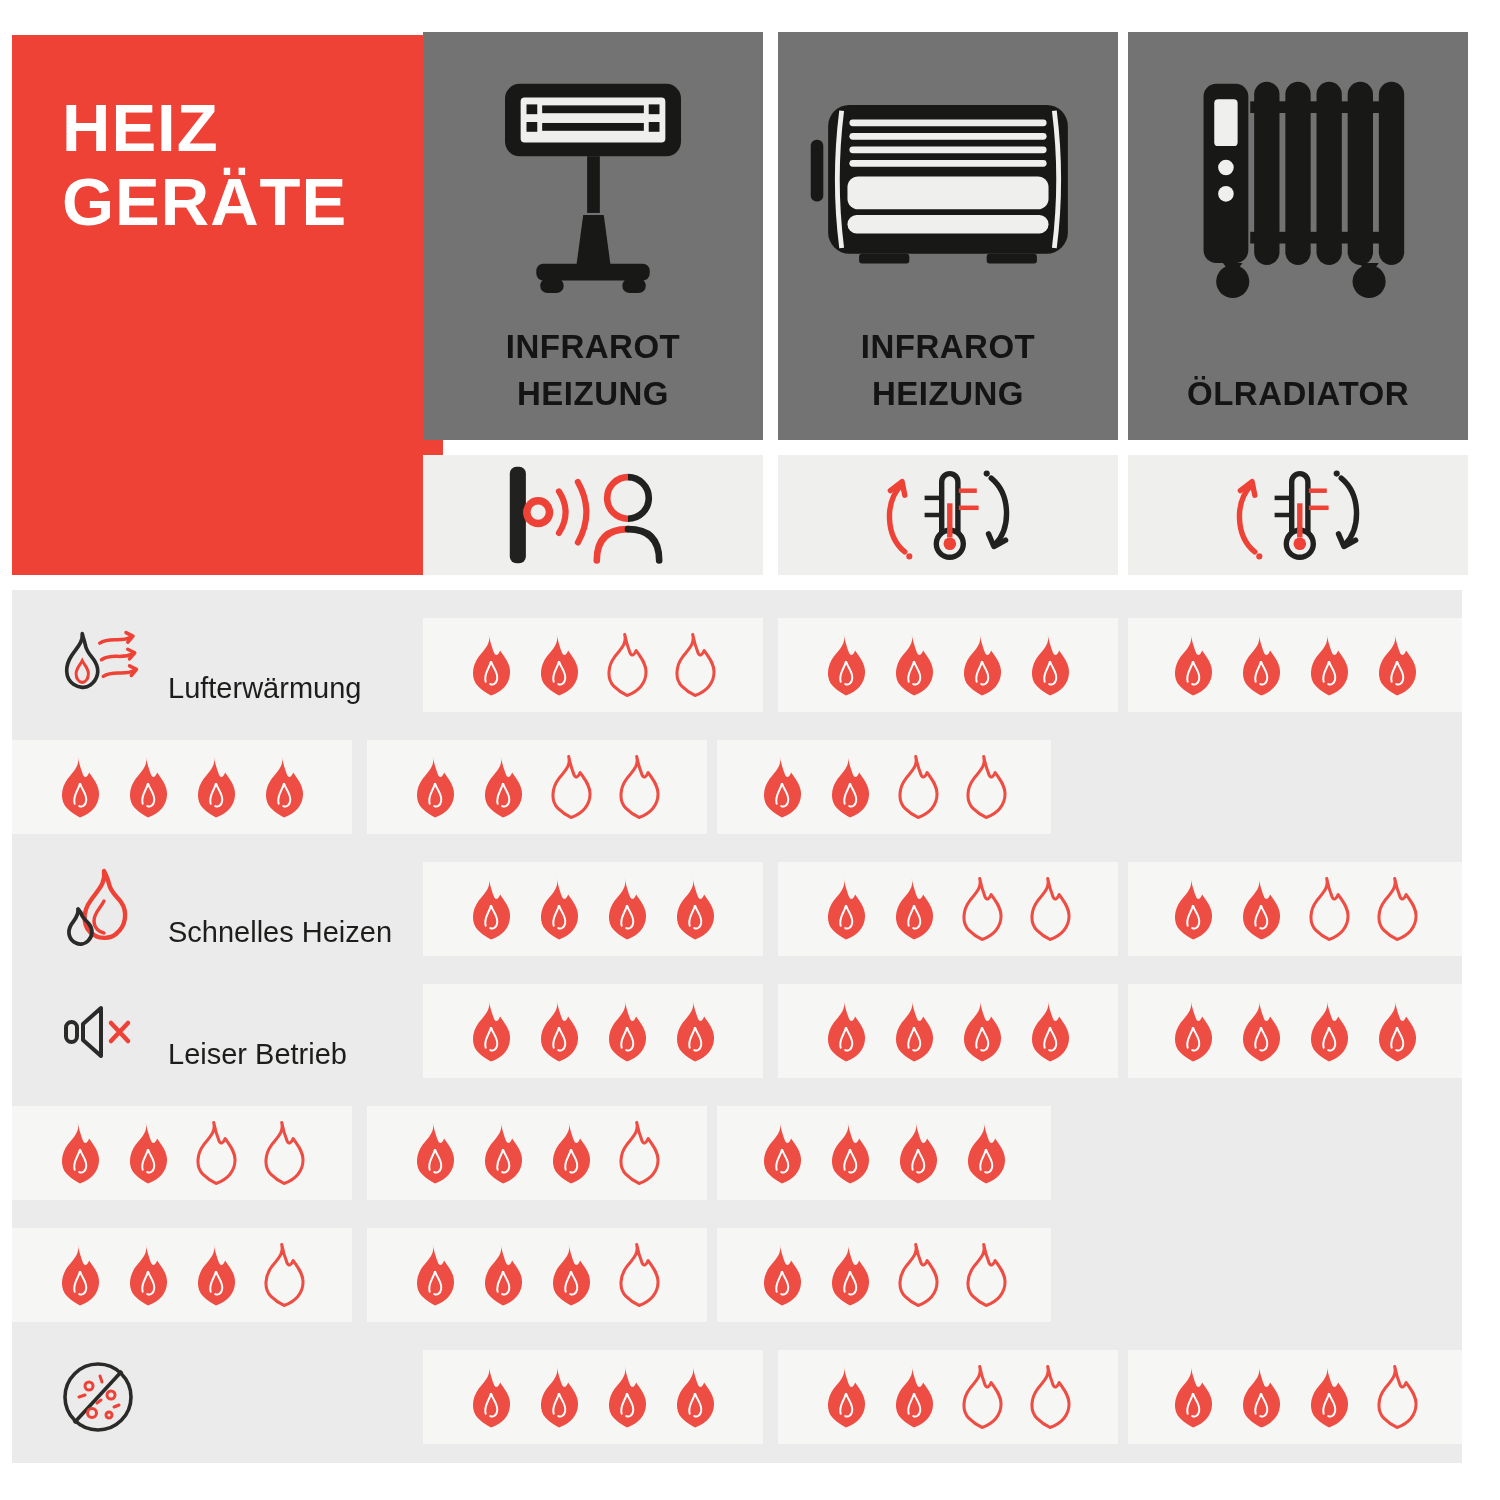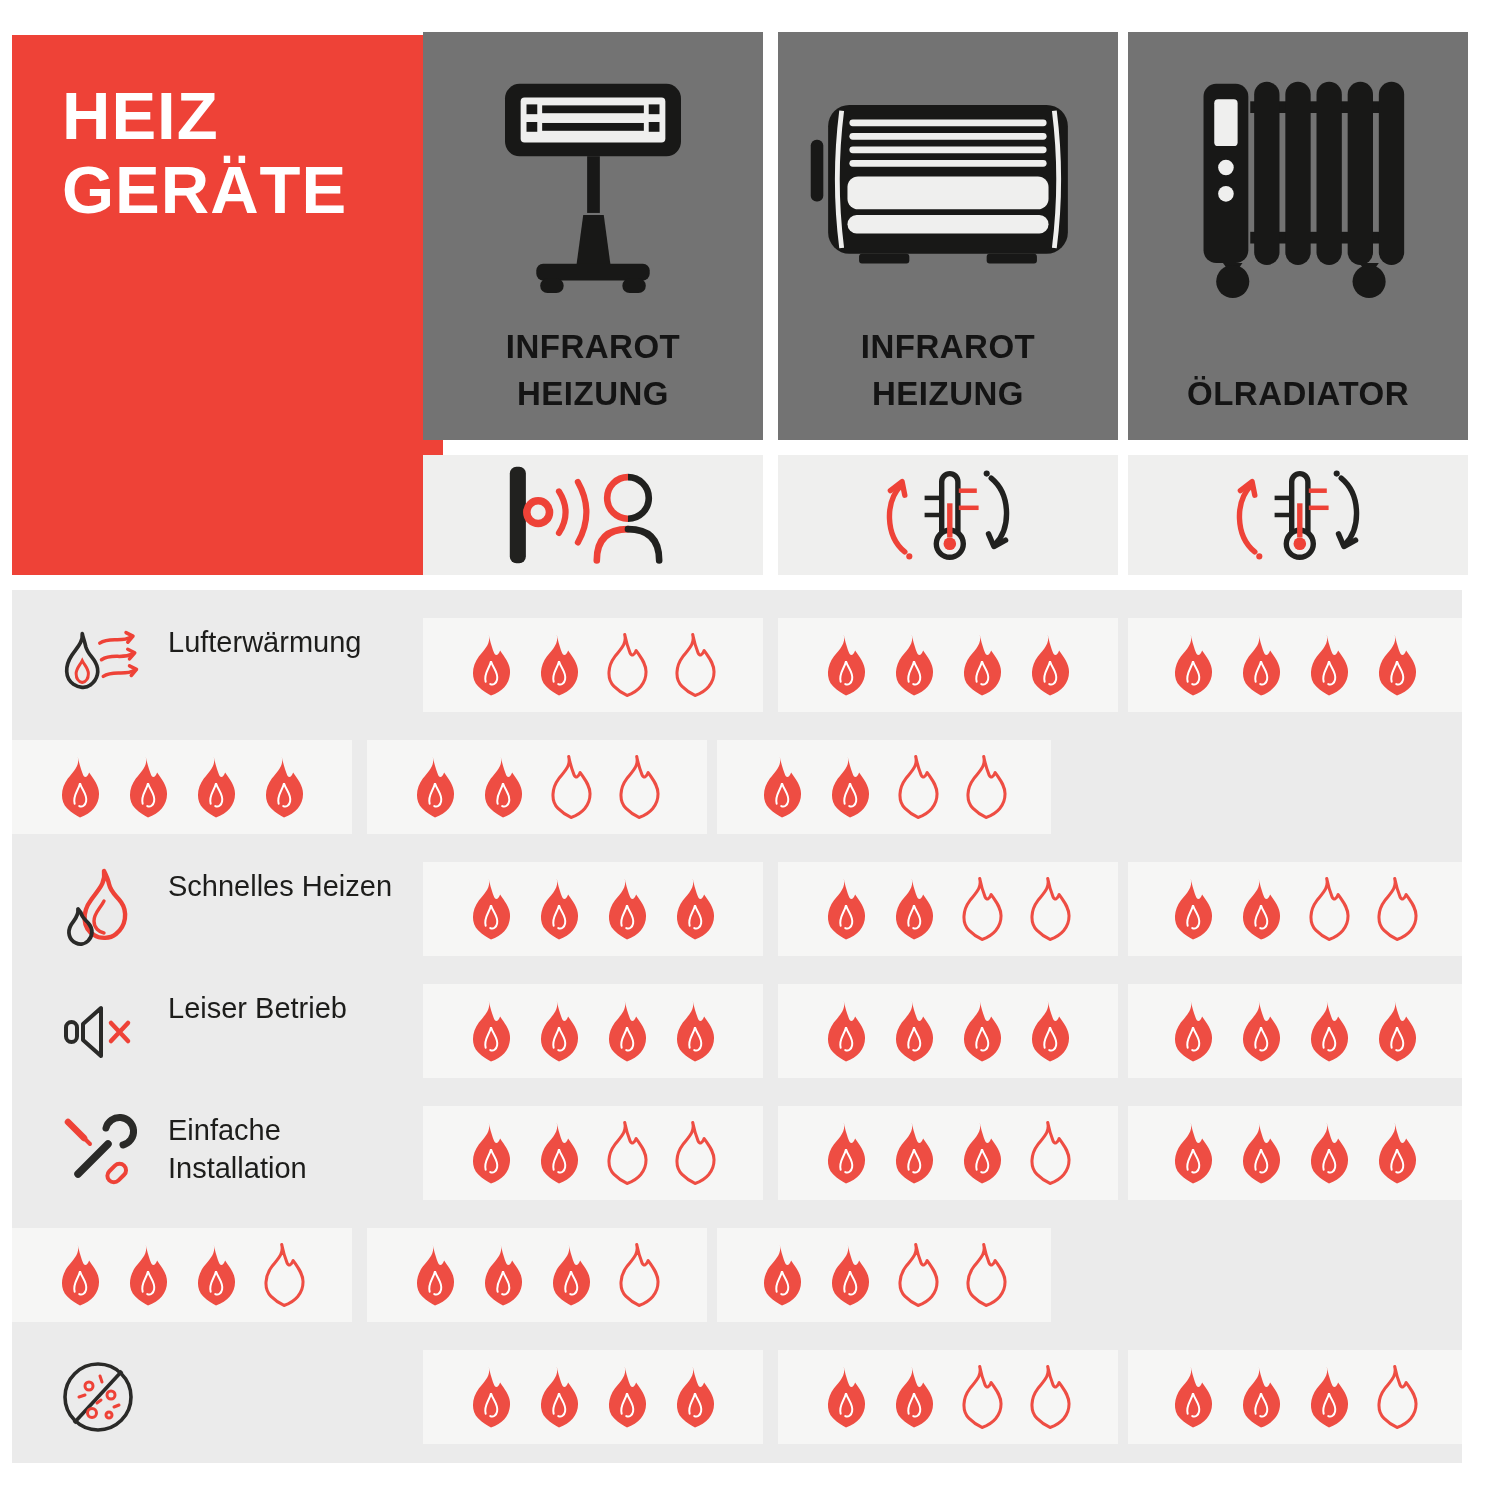--- a/index.html
+++ b/index.html
@@ -1,35 +1,35 @@
 <!DOCTYPE html>
 <html><head>
 <meta charset="utf-8">
 <style>
   html,body{margin:0;padding:0;background:#ffffff;}
   body{width:1500px;height:1500px;overflow:hidden;font-family:"Liberation Sans",sans-serif;}
   .canvas{position:relative;width:1500px;height:1500px;background:#ffffff;}
 
   
-  .title-panel{position:absolute;left:12px;top:35px;width:431px;height:540px;background:#ee4237;box-sizing:border-box;padding:44px 0 0 50px;}
+  .title-panel{position:absolute;left:12px;top:35px;width:431px;height:540px;background:#ee4237;box-sizing:border-box;padding:56px 0 0 50px;}
   .title-line{color:#ffffff;font-weight:bold;font-size:67px;line-height:1.1;letter-spacing:1px;}
 
   
   .header-card{position:absolute;top:32px;width:340px;height:408px;background:#737373;}
   .hc0{left:423px}.hc1{left:778px}.hc2{left:1128px}
   .product-icon{position:absolute;left:0;top:46px;width:100%;height:220px;display:flex;align-items:center;justify-content:center;}
   .card-label{position:absolute;left:0;bottom:22px;width:100%;text-align:center;font-weight:bold;font-size:33px;line-height:1.42;letter-spacing:.5px;color:#141414;}
 
   
   .mech-card{position:absolute;top:455px;width:340px;height:120px;background:#efefee;display:flex;align-items:center;justify-content:center;}
 
   
   .body-panel{position:absolute;left:12px;top:590px;width:1450px;height:873px;background:#ebebeb;box-sizing:border-box;padding-top:28px;}
   .feature-row{display:flex;height:94px;margin-bottom:28px;align-items:center;}
-  .feature-label{width:411px;flex:0 0 411px;display:flex;align-items:flex-start;box-sizing:border-box;padding-left:44px;gap:28px;}
+  .feature-label{width:411px;flex:0 0 411px;display:flex;align-items:flex-end;box-sizing:border-box;padding-left:44px;gap:28px;}
   .feature-icon{width:84px;height:84px;flex:0 0 84px;}
   .feature-text{font-size:29px;color:#1d1d1b;line-height:1.32;}
   .flame-cell{height:94px;background:#f6f6f5;display:flex;align-items:center;justify-content:center;gap:22px;}
   .cellA{width:340px;margin-right:15px;}
   .cellB{width:340px;margin-right:10px;}
   .cellC{width:334px;}
   .flame{width:46px;height:64px;display:block;}
 </style>
 </head>
 <body>
@@ -417,33 +417,20 @@
             <path d="M23 64 C20 53 28 47 30 37 C33 47 40 52 38 61 C37 66 33 69 29 67" fill="none" stroke="#ffffff" stroke-width="2.6" stroke-linecap="round"></path>
           </svg>
           <svg class="flame" viewBox="0 0 60 84">
             <path d="M27 2 C30 14 22 21 14 31 C5 43 3 60 13 70 C19 76 26 80 30 82 C45 77 55 66 55 51 C55 40 48 32 42 23 C40 29 36 31 34 26 C32 21 29 12 27 2 Z" fill="#ee4d43"></path>
             <path d="M23 64 C20 53 28 47 30 37 C33 47 40 52 38 61 C37 66 33 69 29 67" fill="none" stroke="#ffffff" stroke-width="2.6" stroke-linecap="round"></path>
           </svg>
         </div>
     </div>
 
     <div class="feature-row">
-      <div class="feature-label">
-        <svg class="feature-icon" viewBox="0 0 84 84">
-          <path d="M12 11 L28 27" stroke="#ee4237" stroke-width="6.5" stroke-linecap="round"></path>
-          <path d="M28 27 L34 33" stroke="#ee4237" stroke-width="4" stroke-linecap="round"></path>
-          <path d="M50 17 A14 14 0 1 1 67 34" stroke="#2a2a28" stroke-width="7" fill="none" stroke-linecap="round"></path>
-          <path d="M22 63 L52 33" stroke="#2a2a28" stroke-width="7.5" stroke-linecap="round"></path>
-          <rect x="50" y="56" width="21" height="13" rx="6.5" transform="rotate(-45 60 62)" stroke="#ee4237" stroke-width="4" fill="none"></rect>
-        </svg>
-        <div class="feature-text">
-          <div>Einfache Installation</div>
-          <div></div>
-        </div>
-      </div>
       <div class="flame-cell cellA">
           <svg class="flame" viewBox="0 0 60 84">
             <path d="M27 2 C30 14 22 21 14 31 C5 43 3 60 13 70 C19 76 26 80 30 82 C45 77 55 66 55 51 C55 40 48 32 42 23 C40 29 36 31 34 26 C32 21 29 12 27 2 Z" fill="#ee4d43"></path>
             <path d="M23 64 C20 53 28 47 30 37 C33 47 40 52 38 61 C37 66 33 69 29 67" fill="none" stroke="#ffffff" stroke-width="2.6" stroke-linecap="round"></path>
           </svg>
           <svg class="flame" viewBox="0 0 60 84">
             <path d="M27 2 C30 14 22 21 14 31 C5 43 3 60 13 70 C19 76 26 80 30 82 C45 77 55 66 55 51 C55 40 48 32 42 23 C40 29 36 31 34 26 C32 21 29 12 27 2 Z" fill="#ee4d43"></path>
             <path d="M23 64 C20 53 28 47 30 37 C33 47 40 52 38 61 C37 66 33 69 29 67" fill="none" stroke="#ffffff" stroke-width="2.6" stroke-linecap="round"></path>
           </svg>
           <svg class="flame" viewBox="0 0 60 84">

